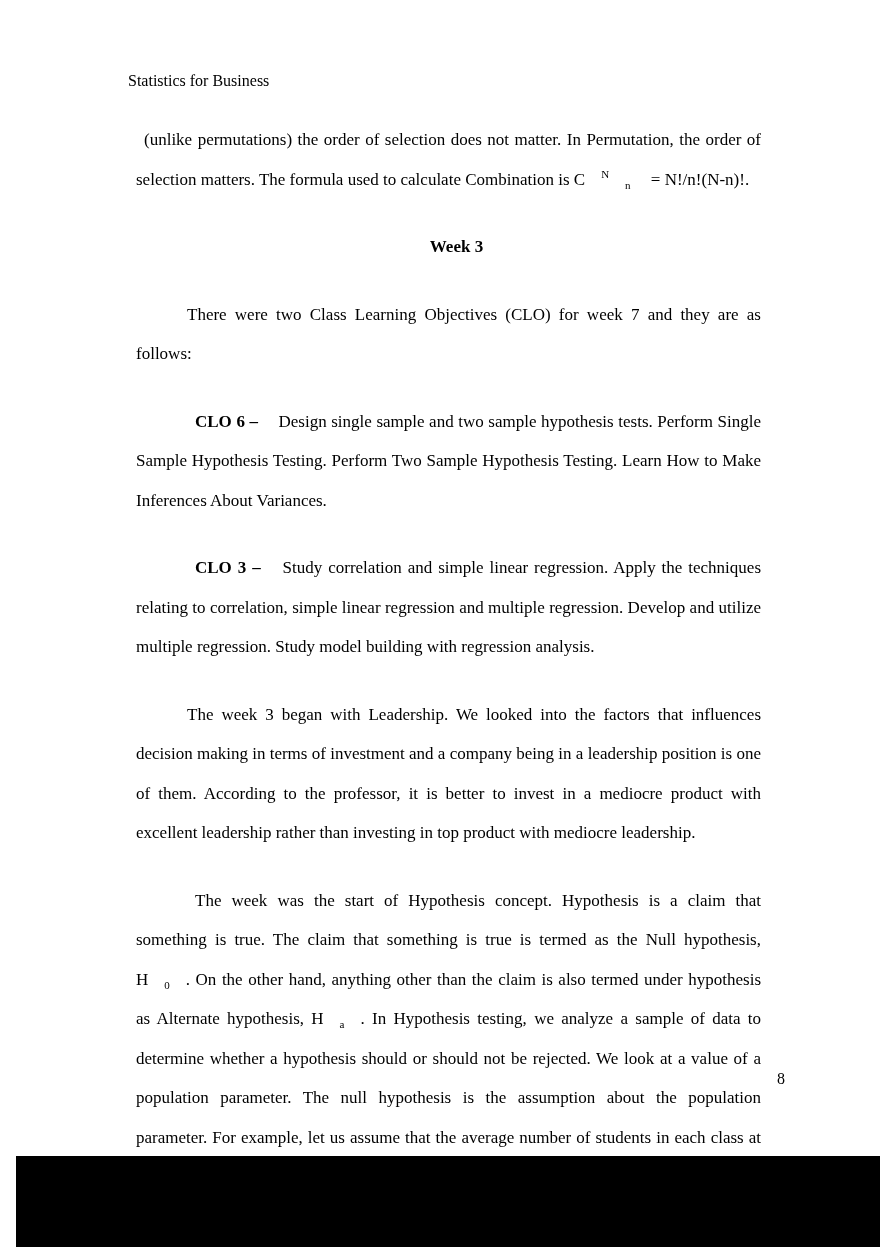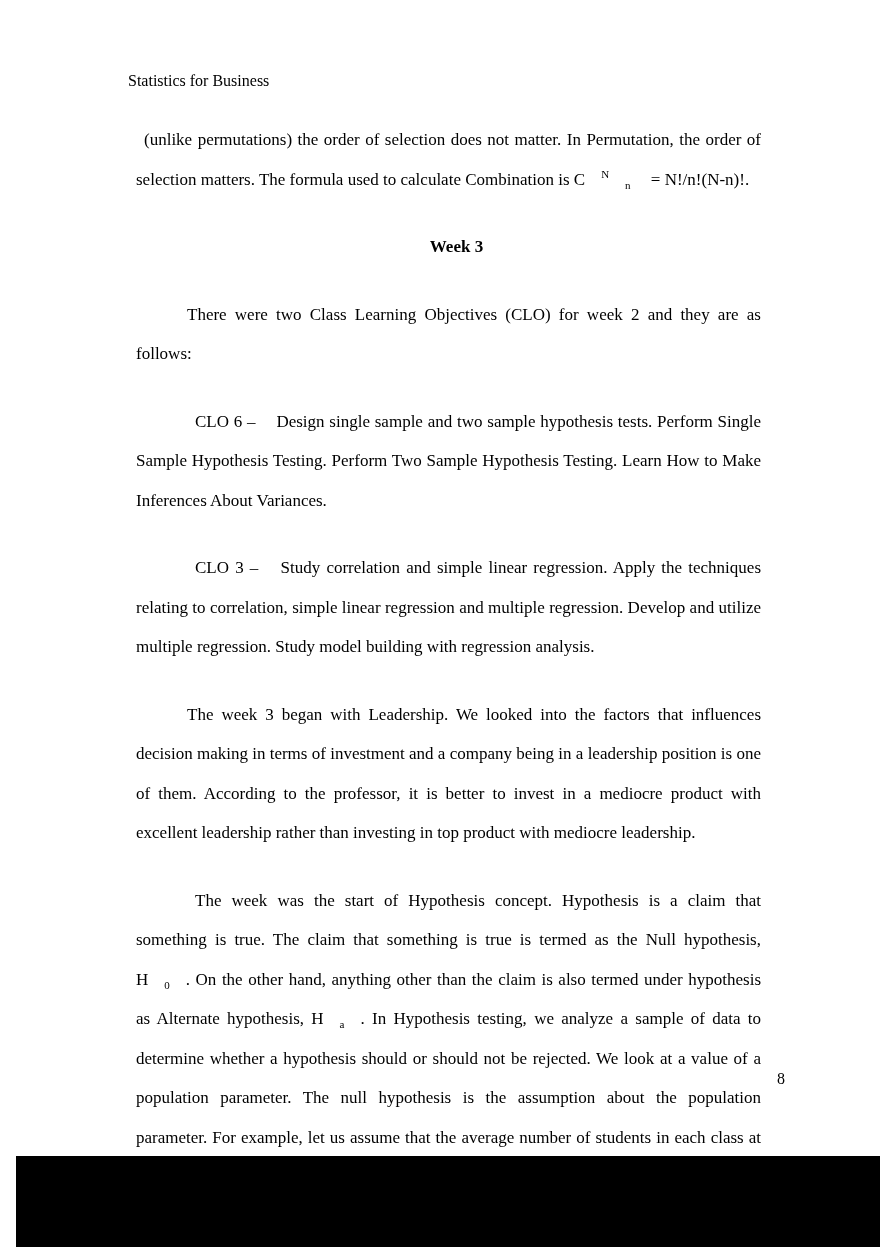--- a/index.html
+++ b/index.html
@@ -46,21 +46,21 @@
     text-align: justify;
   }
   .para.indent {
     text-indent: 51px;
   }
   .heading {
     font-weight: bold;
     text-align: center;
     margin: 0 0 12px 0;
   }
-  .bold { font-weight: normal; }
+  .bold { font-weight: bold; }
   sup, sub {
     font-size: 11px;
     line-height: 0;
   }
   sup { vertical-align: super; }
   sub { vertical-align: sub; }
   .page-number {
     position: absolute;
     top: 1046px;
     right: 103px;
@@ -85,21 +85,21 @@
     <div class="running-header">Statistics for Business</div>
 
     <div class="body-text">
 
       <p class="para">
         <span>(unlike permutations) the order of selection does not matter. In Permutation, the order of selection matters. The formula used to calculate Combination is C</span><sup>N</sup><sub>n</sub><span> = N!/n!(N-n)!.</span>
       </p>
 
       <p class="heading">Week 3</p>
 
-      <p class="para indent">There were two Class Learning Objectives (CLO) for week 2 and they are as follows:</p>
+      <p class="para indent">There were two Class Learning Objectives (CLO) for week 7 and they are as follows:</p>
 
       <p class="para indent">
         <span class="bold">CLO 6 –</span><span> Design single sample and two sample hypothesis tests. Perform Single Sample Hypothesis Testing. Perform Two Sample Hypothesis Testing. Learn How to Make Inferences About Variances.</span>
       </p>
 
       <p class="para indent">
         <span class="bold">CLO 3 –</span><span> Study correlation and simple linear regression. Apply the techniques relating to correlation, simple linear regression and multiple regression. Develop and utilize multiple regression. Study model building with regression analysis.</span>
       </p>
 
       <p class="para indent">The week 3 began with Leadership. We looked into the factors that influences decision making in terms of investment and a company being in a leadership position is one of them. According to the professor, it is better to invest in a mediocre product with excellent leadership rather than investing in top product with mediocre leadership.</p>

